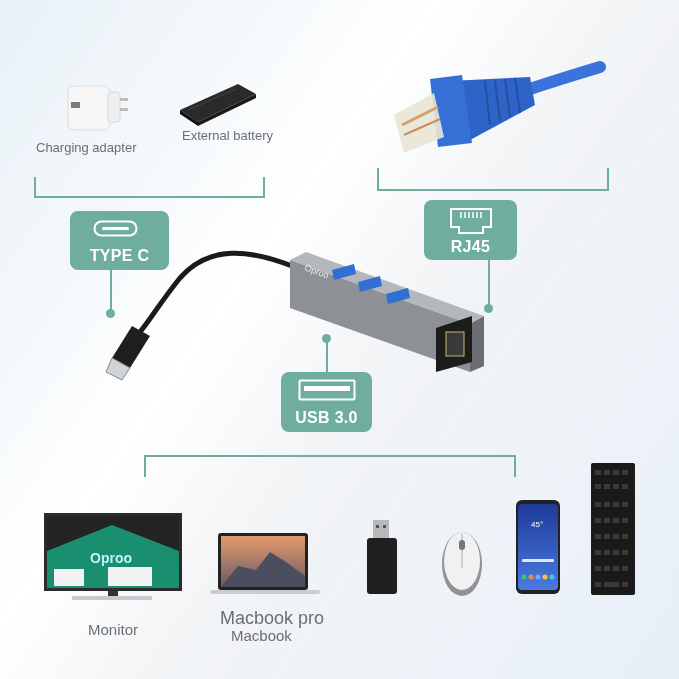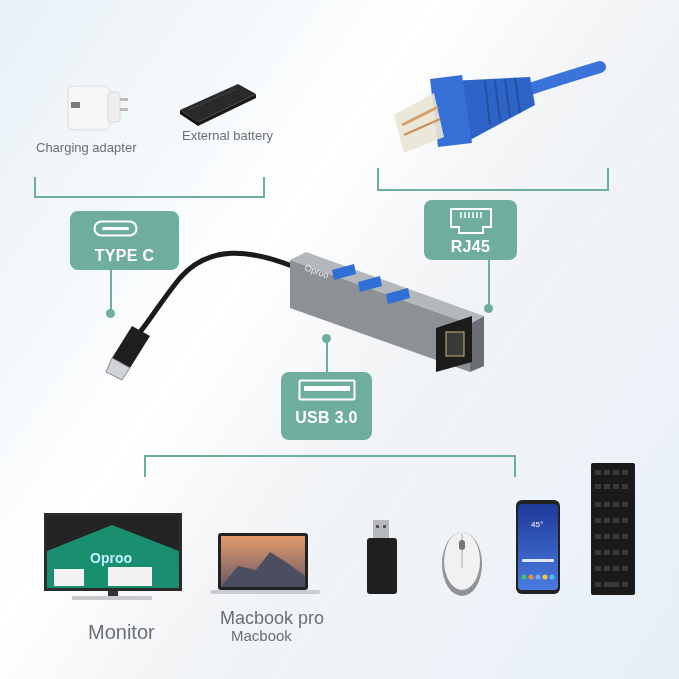--- a/index.html
+++ b/index.html
@@ -51,21 +51,21 @@
     </g>
     <polygon points="4,60 44,38 54,82 14,98" fill="#e9e6d6" opacity="0.9"></polygon>
     <line x1="12" y1="70" x2="48" y2="52" stroke="#d6a06a" stroke-width="3"></line>
     <line x1="14" y1="80" x2="50" y2="64" stroke="#c98e57" stroke-width="2"></line>
   </svg>
 
   <div class="line" style="left:377px;top:168px;width:2px;height:22px"></div>
   <div class="line" style="left:377px;top:189px;width:232px;height:2px"></div>
   <div class="line" style="left:607px;top:168px;width:2px;height:22px"></div>
 
-  <div class="badge" style="left:70px;top:211px;width:109px;height:59px">
+  <div class="badge" style="left:70px;top:211px;width:99px;height:59px">
     <svg class="abs" style="left:23px;top:9px" width="45" height="17">
       <rect x="1.5" y="1.5" width="42" height="14" rx="7" fill="none" stroke="#fff" stroke-width="2"></rect>
       <rect x="9" y="7" width="27" height="3" rx="1.5" fill="#fff"></rect>
     </svg>
     <div class="t" style="top:36px">TYPE C</div>
   </div>
   <div class="line" style="left:110px;top:270px;width:2px;height:42px"></div>
   <div class="dot" style="left:106px;top:309px"></div>
 
   <div class="badge" style="left:424px;top:200px;width:93px;height:60px">
@@ -97,21 +97,21 @@
     <g fill="#2f6fd6">
       <polygon points="232,22 254,16 256,26 234,32"></polygon>
       <polygon points="258,34 280,28 282,38 260,44"></polygon>
       <polygon points="286,46 308,40 310,50 288,56"></polygon>
     </g>
     <text x="204" y="22" fill="#eee" font-size="9" font-family="Liberation Sans, sans-serif" transform="rotate(20 204 22)">Oproo</text>
   </svg>
 
   <div class="dot" style="left:322px;top:334px"></div>
   <div class="line" style="left:326px;top:340px;width:2px;height:34px"></div>
-  <div class="badge" style="left:281px;top:372px;width:91px;height:68px">
+  <div class="badge" style="left:281px;top:372px;width:91px;height:60px">
     <svg class="abs" style="left:17px;top:7px" width="58" height="22">
       <rect x="1.5" y="1.5" width="55" height="19" rx="1" fill="none" stroke="#fff" stroke-width="2"></rect>
       <rect x="6" y="7" width="46" height="5" fill="#fff"></rect>
     </svg>
     <div class="t" style="top:37px">USB 3.0</div>
   </div>
 
   <div class="line" style="left:144px;top:455px;width:372px;height:2px"></div>
   <div class="line" style="left:144px;top:455px;width:2px;height:22px"></div>
   <div class="line" style="left:514px;top:455px;width:2px;height:22px"></div>
@@ -119,21 +119,21 @@
   <svg class="abs" style="left:42px;top:511px" width="142" height="92">
     <rect x="2" y="2" width="138" height="78" fill="#2b2b2b"></rect>
     <rect x="5" y="5" width="132" height="72" fill="#1a8f70"></rect>
     <polygon points="5,40 70,14 137,40 137,5 5,5" fill="#232323"></polygon>
     <text x="48" y="52" fill="#bff3ff" font-size="14" font-weight="bold" font-family="Liberation Sans, sans-serif">Oproo</text>
     <rect x="12" y="58" width="30" height="17" fill="#f2f2f2"></rect>
     <rect x="66" y="56" width="44" height="19" fill="#f2f2f2"></rect>
     <rect x="66" y="80" width="10" height="5" fill="#333"></rect>
     <rect x="30" y="85" width="80" height="4" fill="#c8cacd"></rect>
   </svg>
-  <div class="abs label-text" style="left:88px;top:621px;font-size:20px">Monitor</div>
+  <div class="abs label-text" style="left:88px;top:621px;font-size:15px">Monitor</div>
 
   <svg class="abs" style="left:208px;top:532px" width="120" height="66">
     <rect x="10" y="1" width="90" height="57" rx="3" fill="#222"></rect>
     <defs>
         <linearGradient id="lg" x1="0" y1="0" x2="0" y2="1">
           <stop offset="0" stop-color="#e39a6b"></stop>
           <stop offset="1" stop-color="#6b5a66"></stop>
         </linearGradient>
       </defs>
     <rect x="13" y="4" width="84" height="51" fill="url(#lg)"></rect>

